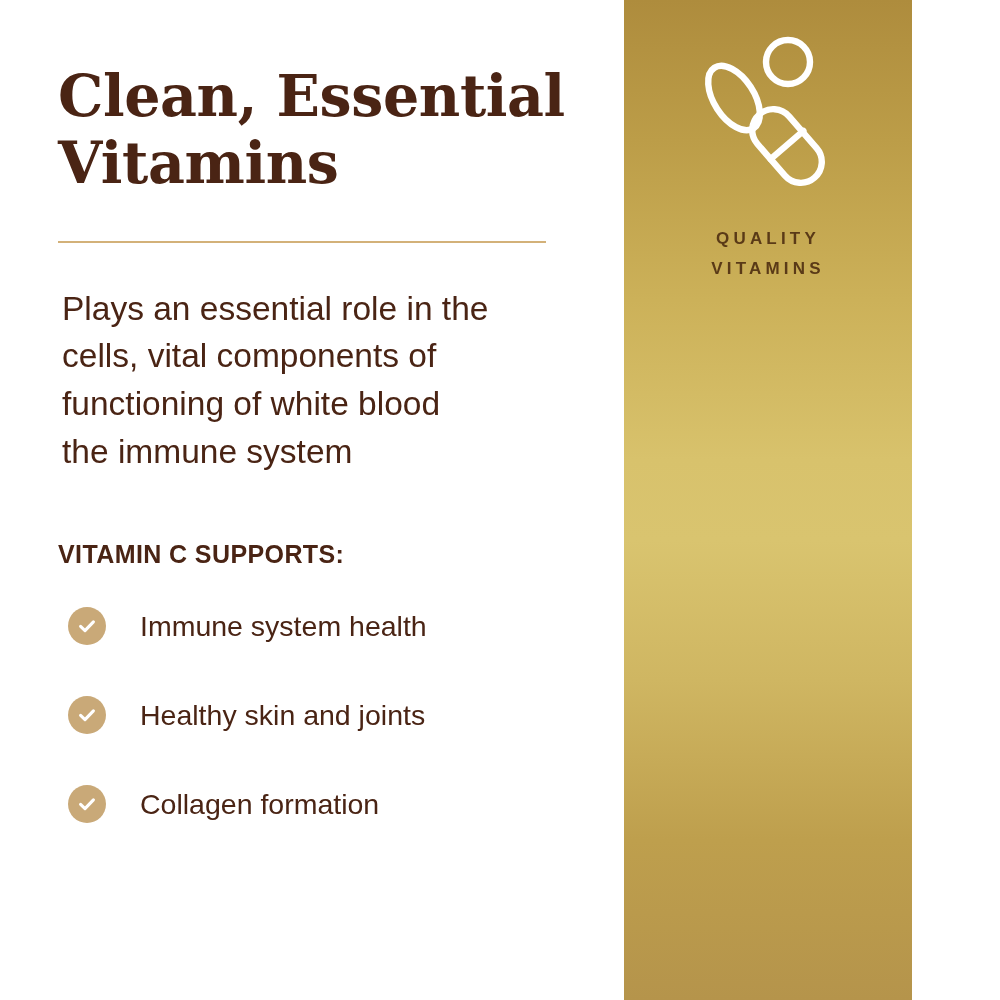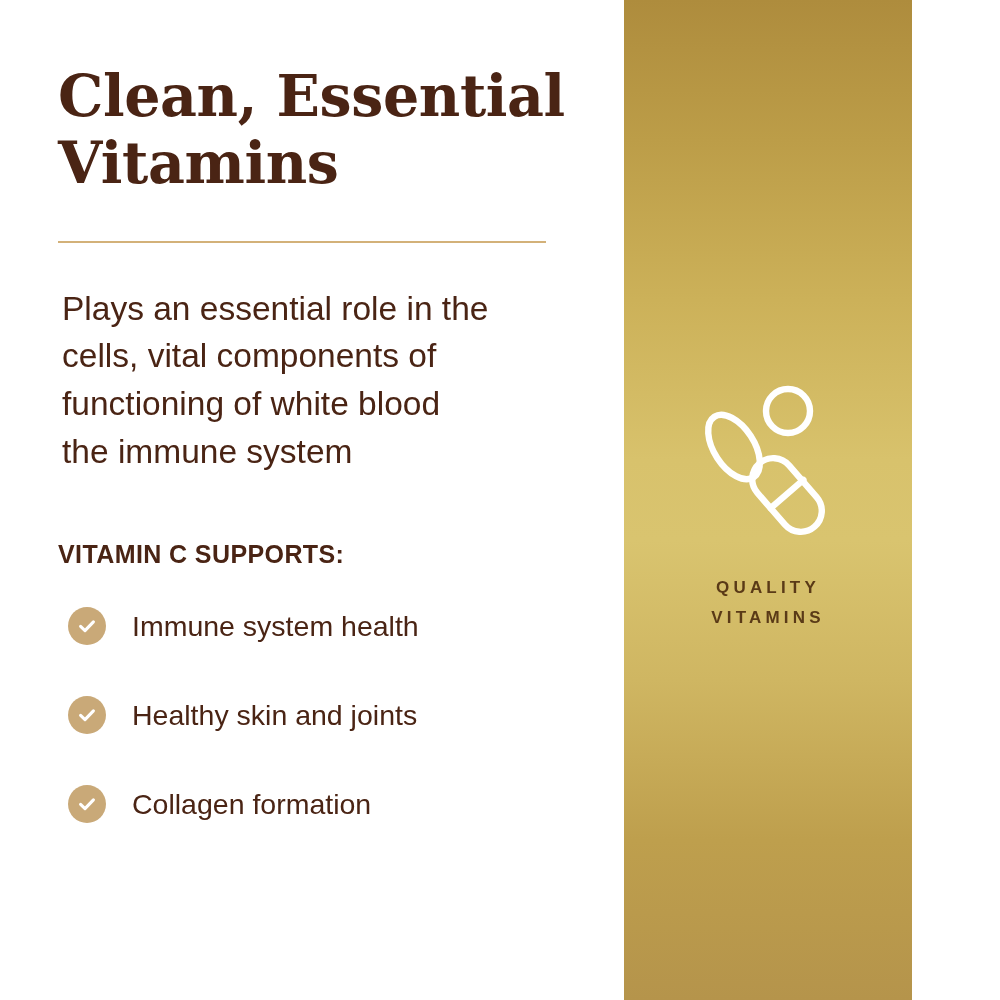--- a/index.html
+++ b/index.html
@@ -92,46 +92,46 @@
     height: 38px;
     border-radius: 50%;
     background: #C9A978;
     display: flex;
     align-items: center;
     justify-content: center;
   }
   .check-circle svg { display: block; }
 
   .bullet-label {
-    margin-left: 26px;
+    margin-left: 34px;
     font-size: 28.5px;
     line-height: 1.2;
     color: #4A2414;
   }
 
   
   .gold-panel {
     position: relative;
     width: 288px;
     height: 1000px;
     background: linear-gradient(180deg,
         #AE8C3D 0%,
         #BC9D48 14%,
         #CCB159 30%,
         #D8C26C 46%,
         #D9C46F 54%,
         #CFB662 68%,
         #BE9F4D 84%,
         #B5944B 100%);
     display: flex;
-    flex-direction: row;
+    flex-direction: column;
     align-items: center;
     justify-content: flex-start;
     box-sizing: border-box;
-    padding-top: 76px;
+    padding-top: 32px;
     gap: 40px;
   }
 
   .feature {
     width: 100%;
     display: flex;
     flex-direction: column;
     align-items: center;
   }
   .feature-icon {

